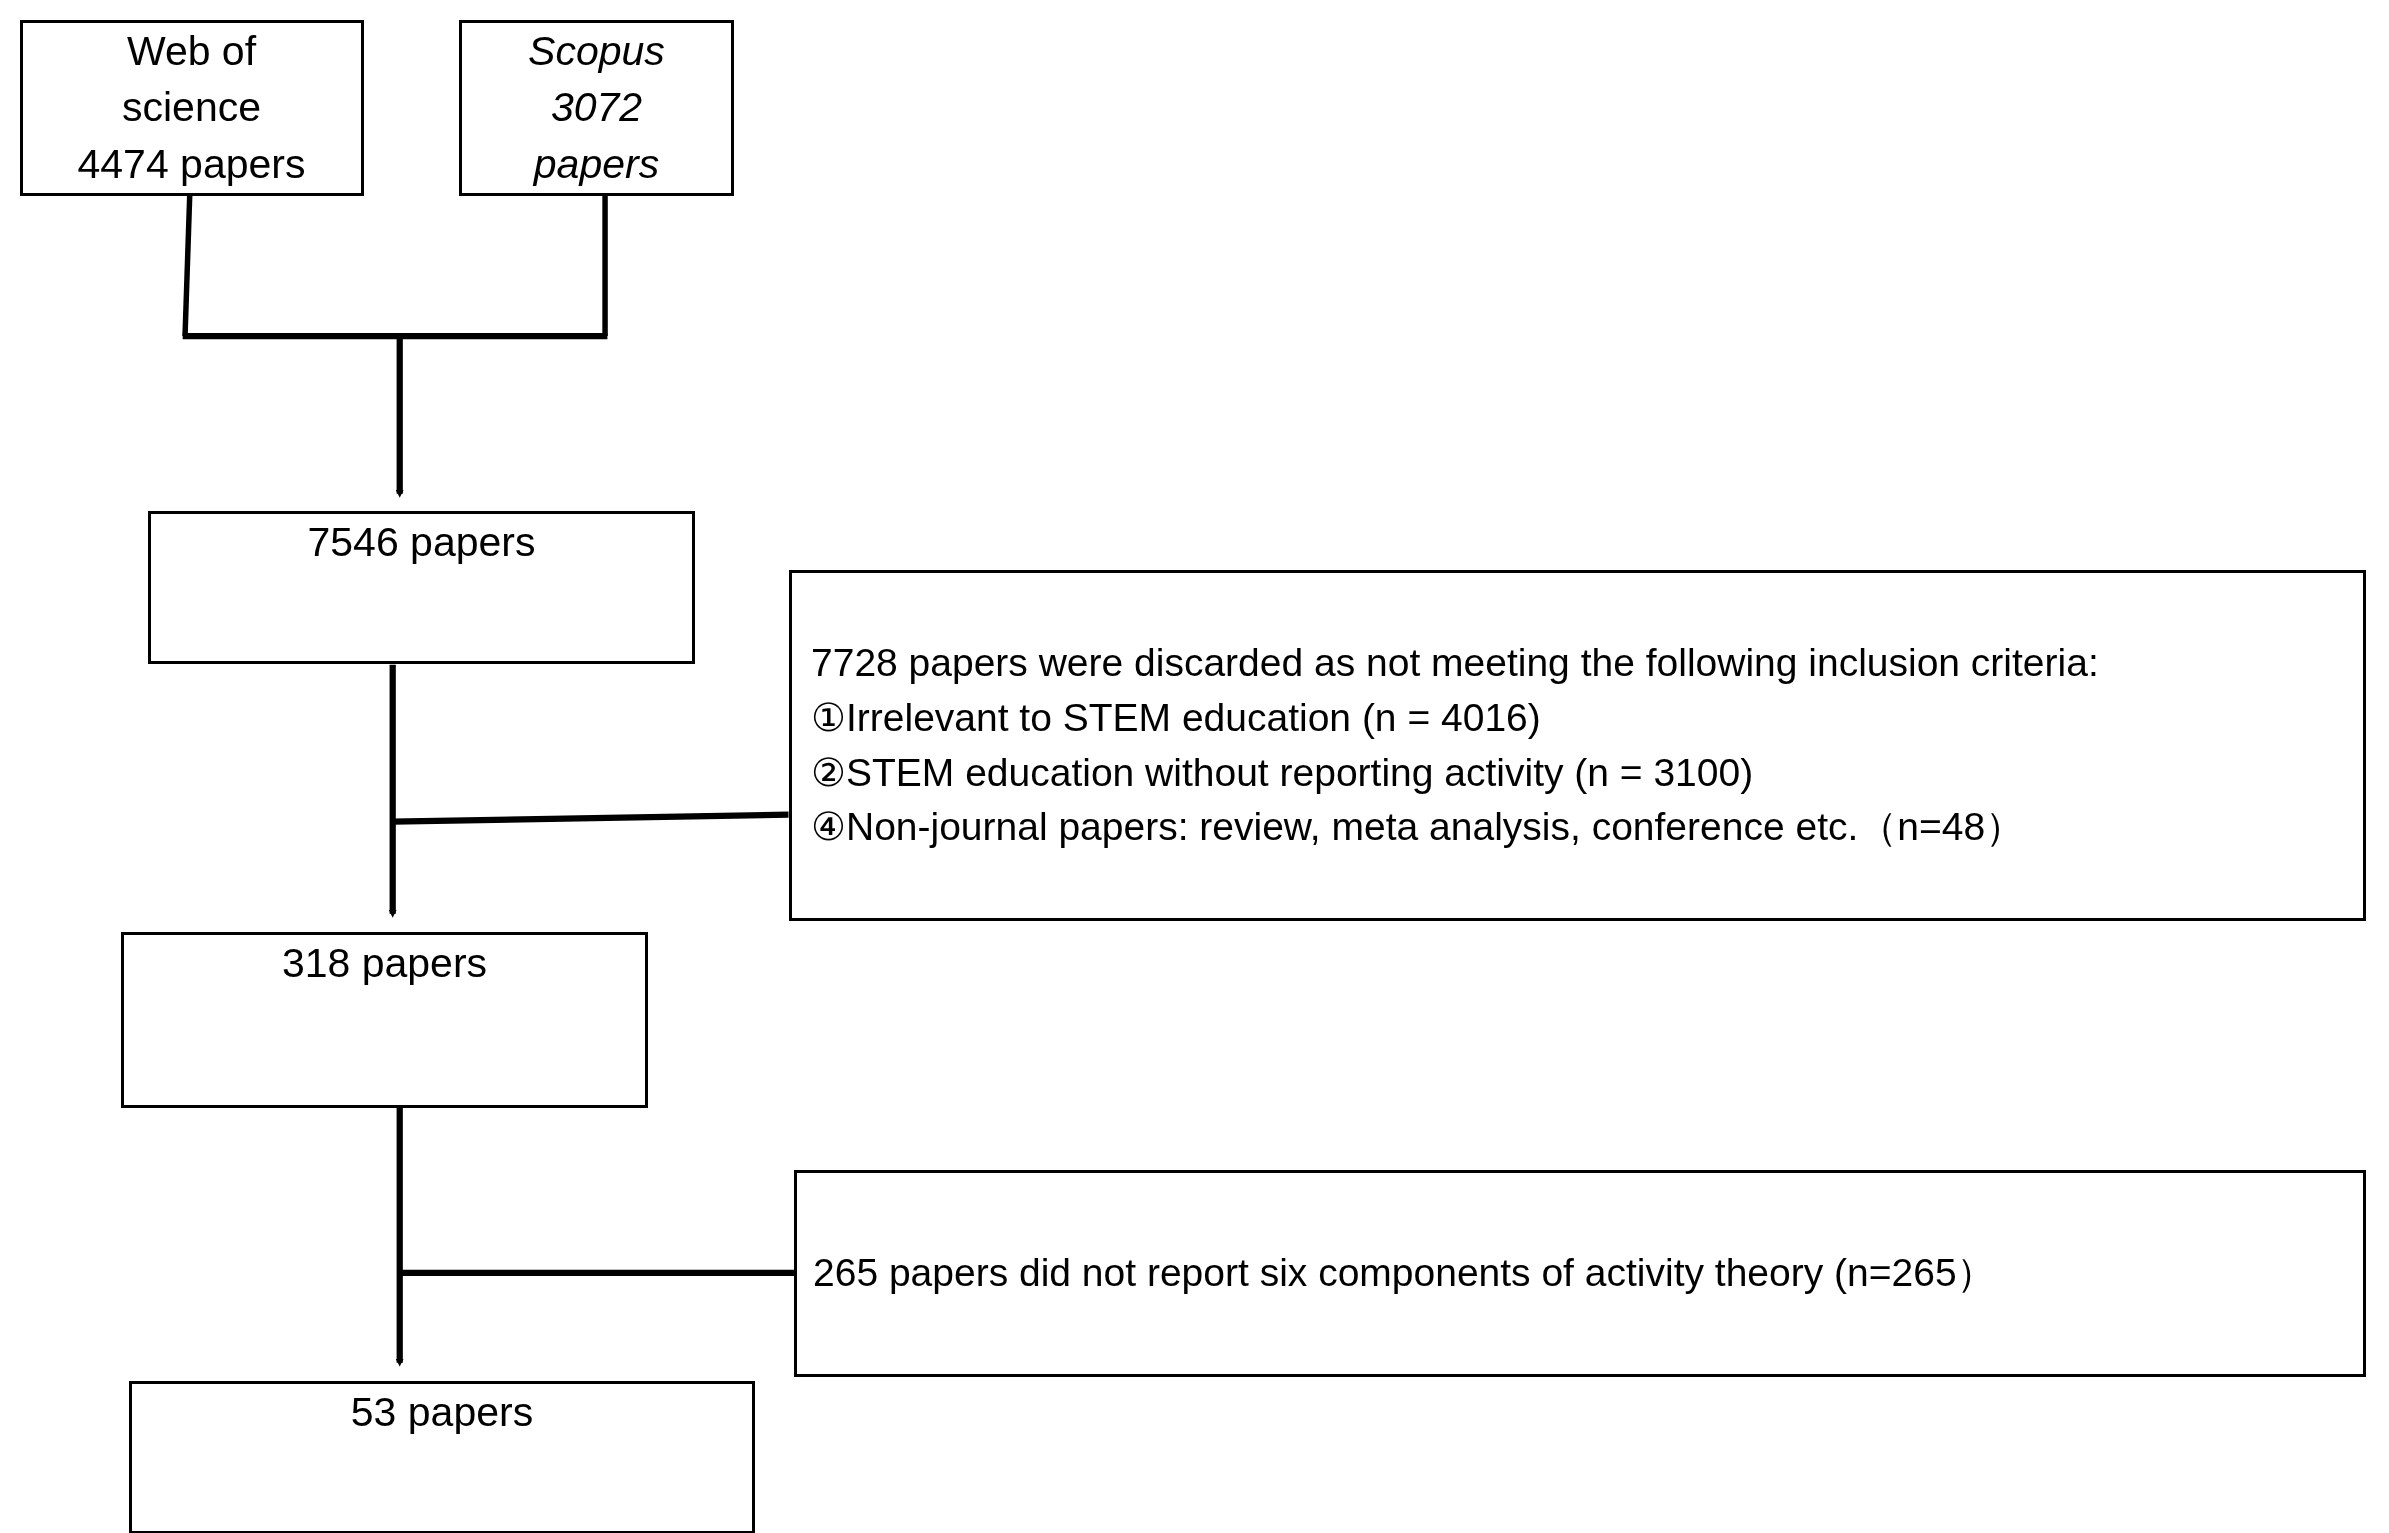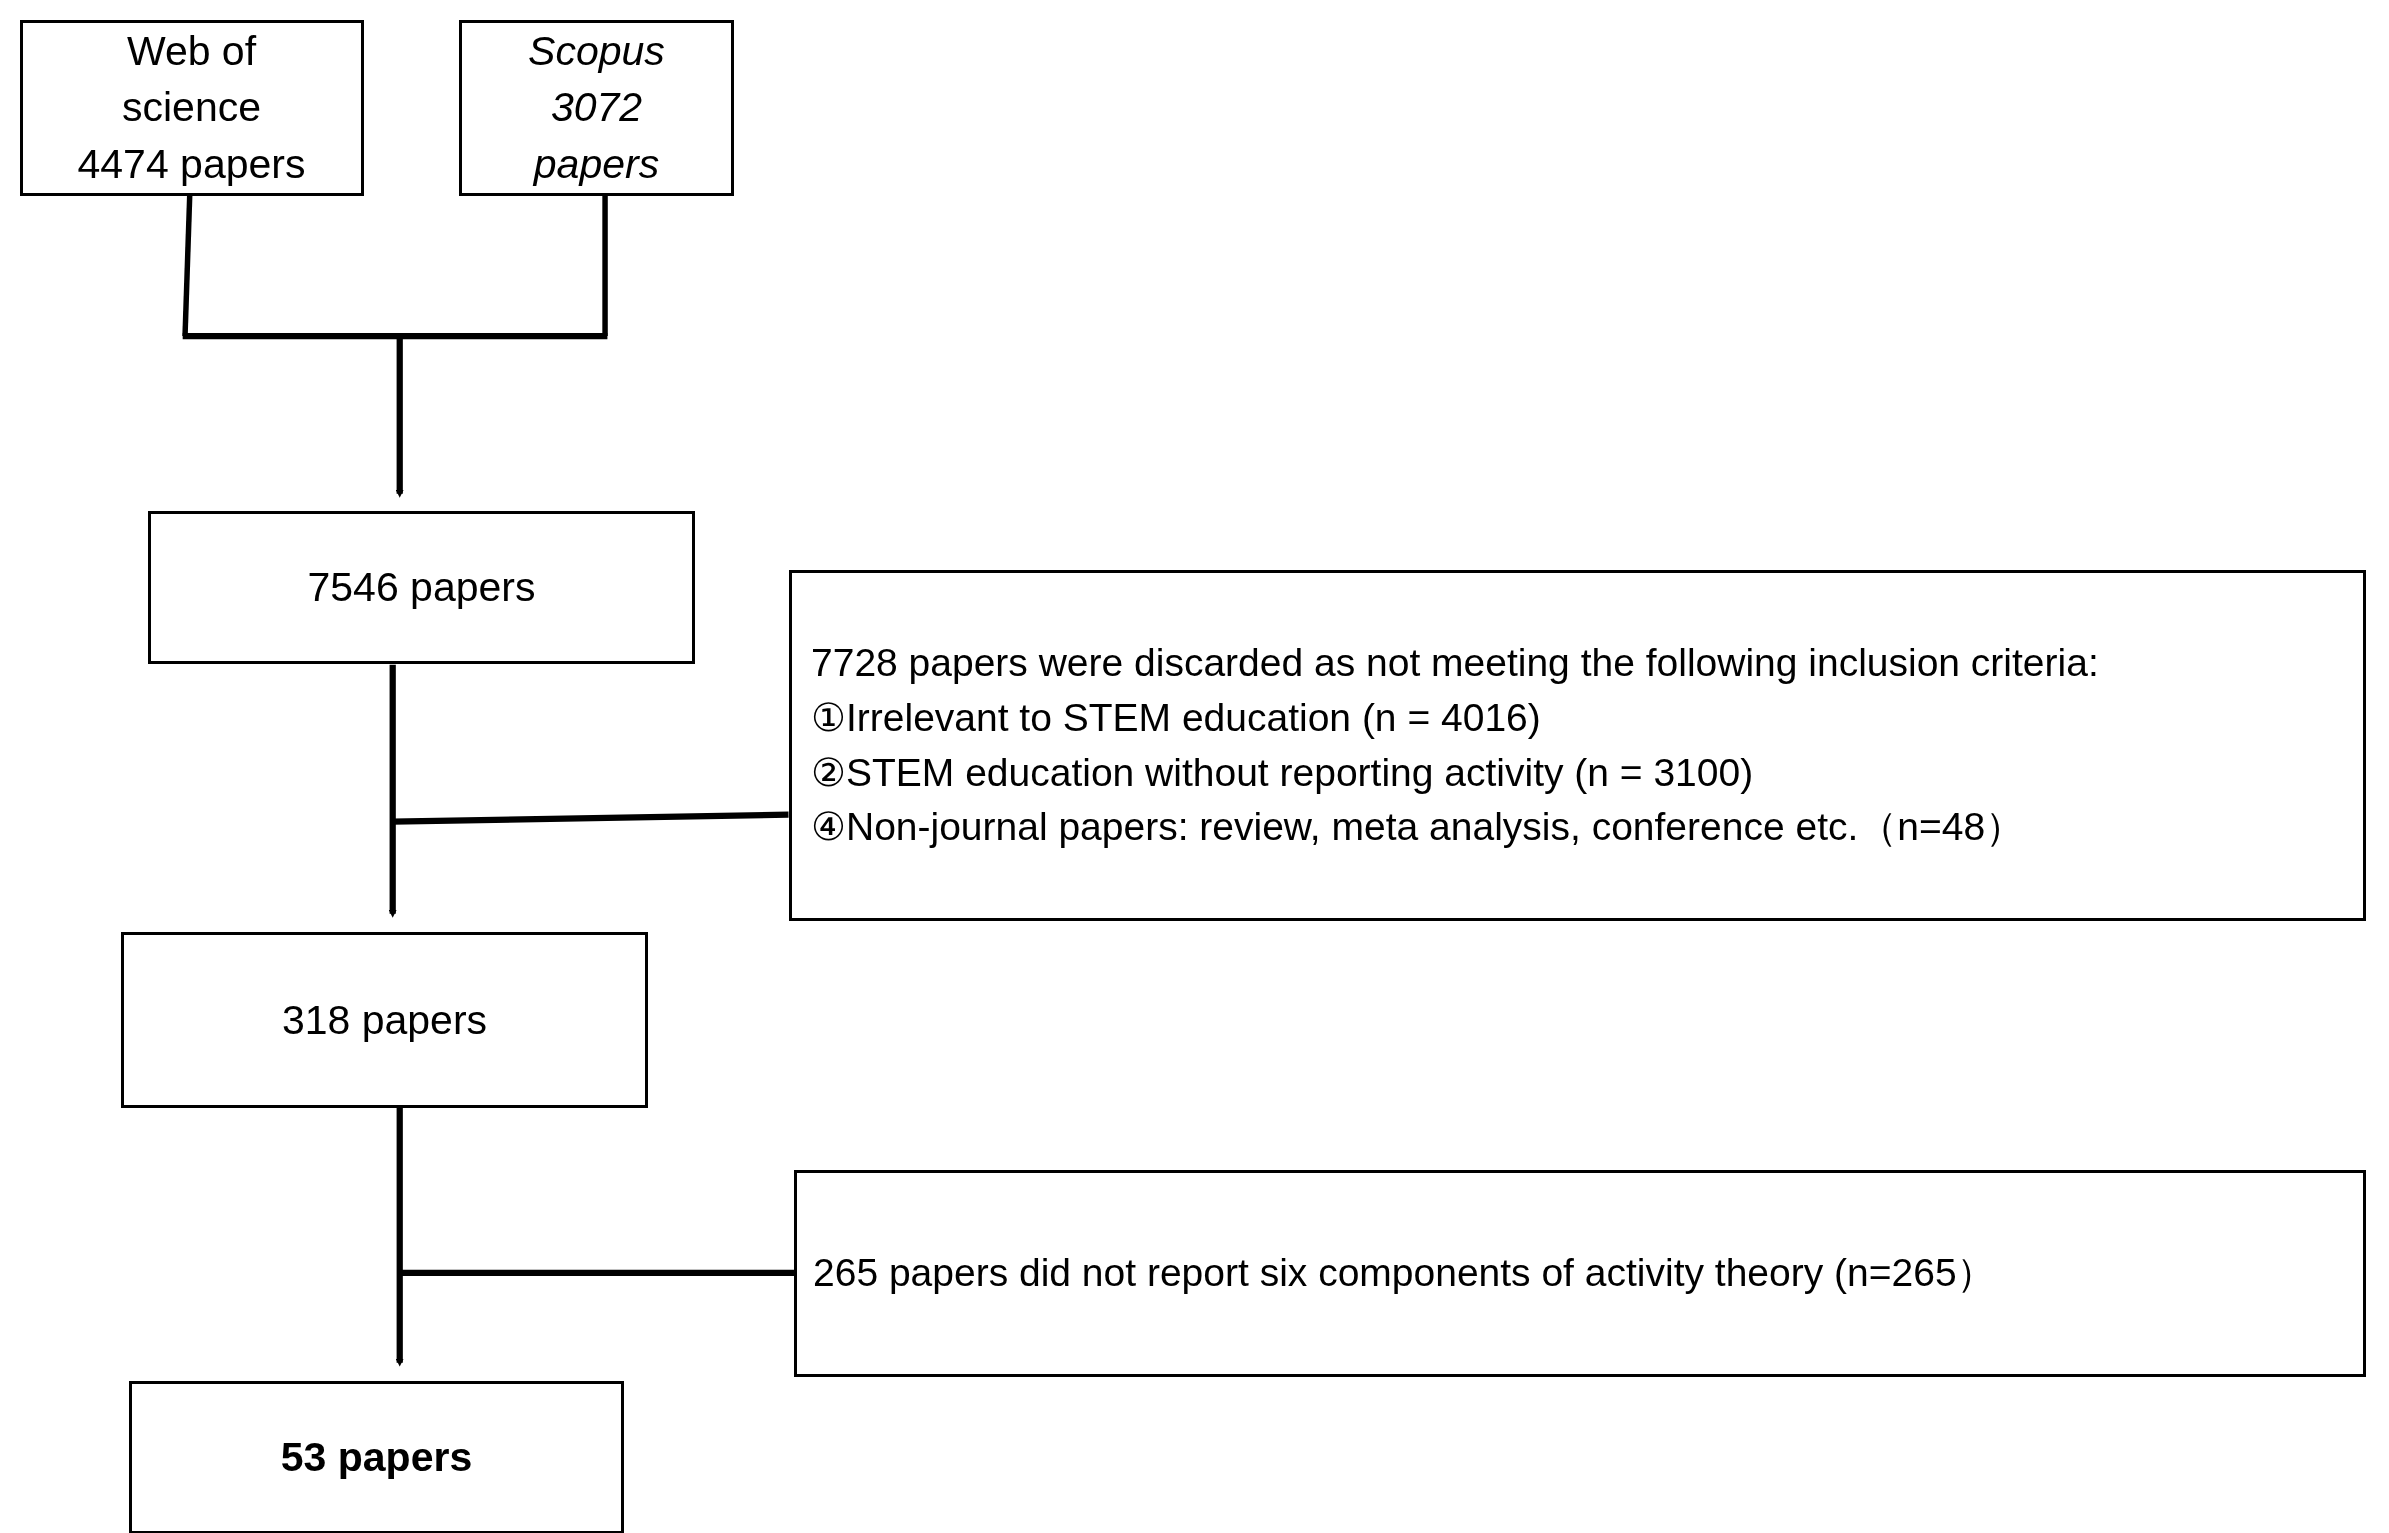--- a/index.html
+++ b/index.html
@@ -14,37 +14,36 @@
     background: #ffffff;
     font-family: "Liberation Sans", "DejaVu Sans", sans-serif;
     overflow: hidden;
   }
   .node {
     position: absolute;
     box-sizing: border-box;
     border: 3.9px solid #000000;
     background: #ffffff;
     display: flex;
-    align-items: center;
     justify-content: center;
     text-align: center;
     color: #000000;
     line-height: 1.38;
   }
   .node .node-text {
     white-space: pre-line;
     font-size: 41px;
   }
   
   #node-wos   { left: 19.5px;  top: 19.5px;  width: 344px;  height: 176px; }
   #node-scopus{ left: 459px; top: 19.5px;  width: 275px;  height: 176px; font-style: italic; }
   
   #node-merged{ left: 129px; top: 511px;  width: 547px; height: 153px; margin-left: 19px; }
   #node-318   { left: 121px; top: 932px; width: 527px; height: 176px; }
-  #node-53    { left: 129px; top: 1381px; width: 495px; height: 153px; font-weight: bold; }
+  #node-53    { left: 129px; top: 1381px; width: 626px; height: 153px; }
   
   .note {
     position: absolute;
     box-sizing: border-box;
     border: 3.9px solid #000000;
     background: #ffffff;
     color: #000000;
     display: flex;
     flex-direction: column;
     justify-content: center;

